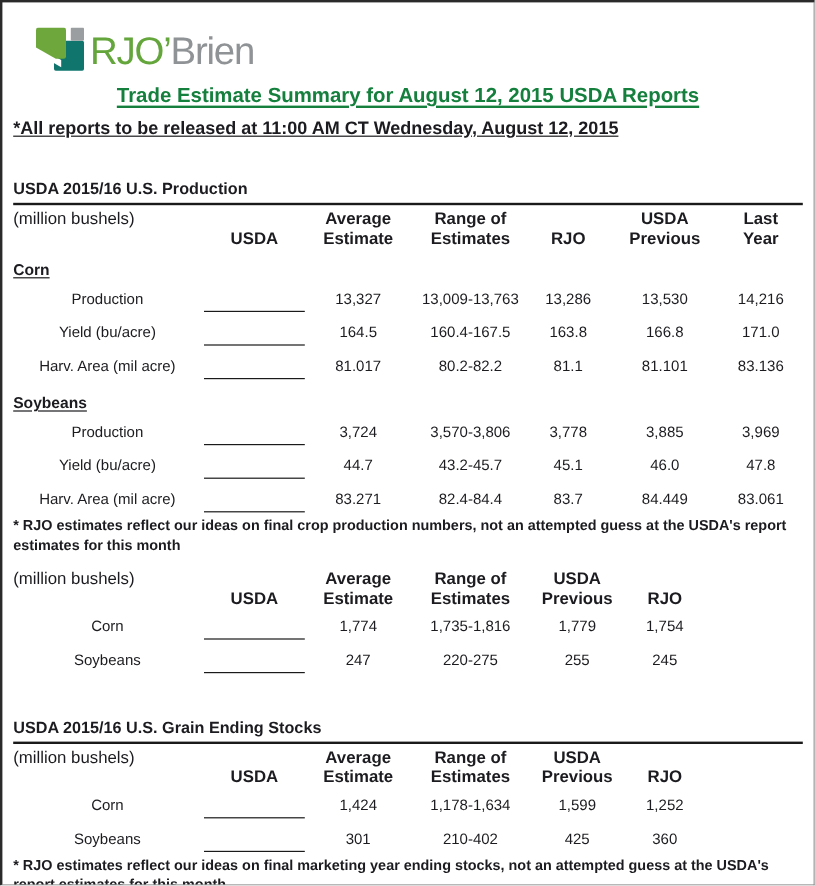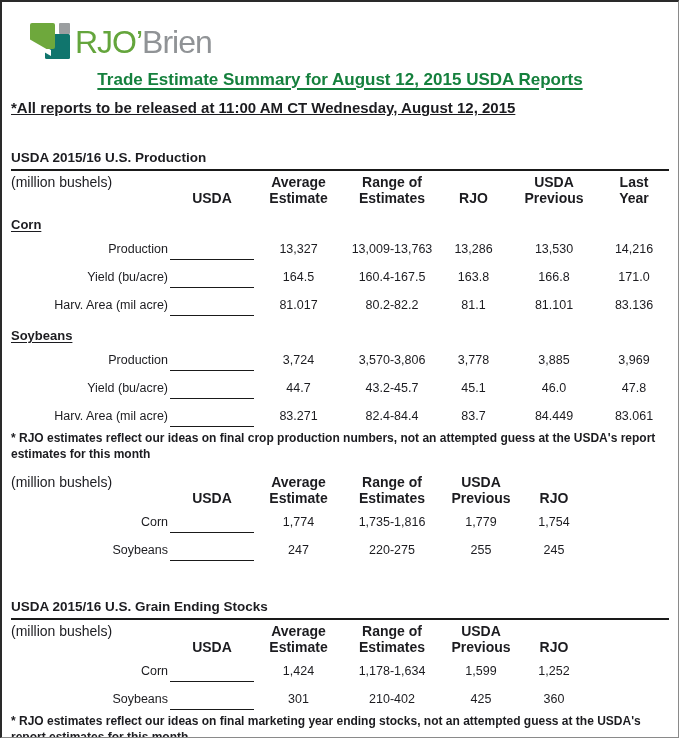--- a/index.html
+++ b/index.html
@@ -41,21 +41,21 @@
   .hcell{
     font-size:14px;font-weight:bold;line-height:16px;
     text-align:center;white-space:pre-line;
   }
   .unit-cell{text-align:left;font-weight:normal;}
   .group-head{
     margin-top:9px;margin-bottom:2px;font-size:13px;font-weight:bold;
     text-decoration:underline;text-underline-offset:2px;line-height:16px;
   }
   .drow{display:grid;height:28px;align-items:center;font-size:12.5px;}
-  .lcell{text-align:right;}
+  .lcell{text-align:center;}
   .bcell{height:100%;display:flex;justify-content:center;align-items:flex-end;}
   .blank-line{width:84px;height:0;border-bottom:1.4px solid #1a1a1a;margin-bottom:3px;}
   .ncell{text-align:center;}
   .footnote{margin-top:1px;font-size:12px;font-weight:bold;line-height:15.5px;max-width:662px;}
 </style>
 </head>
 <body>
 
 <div class="page">
 

